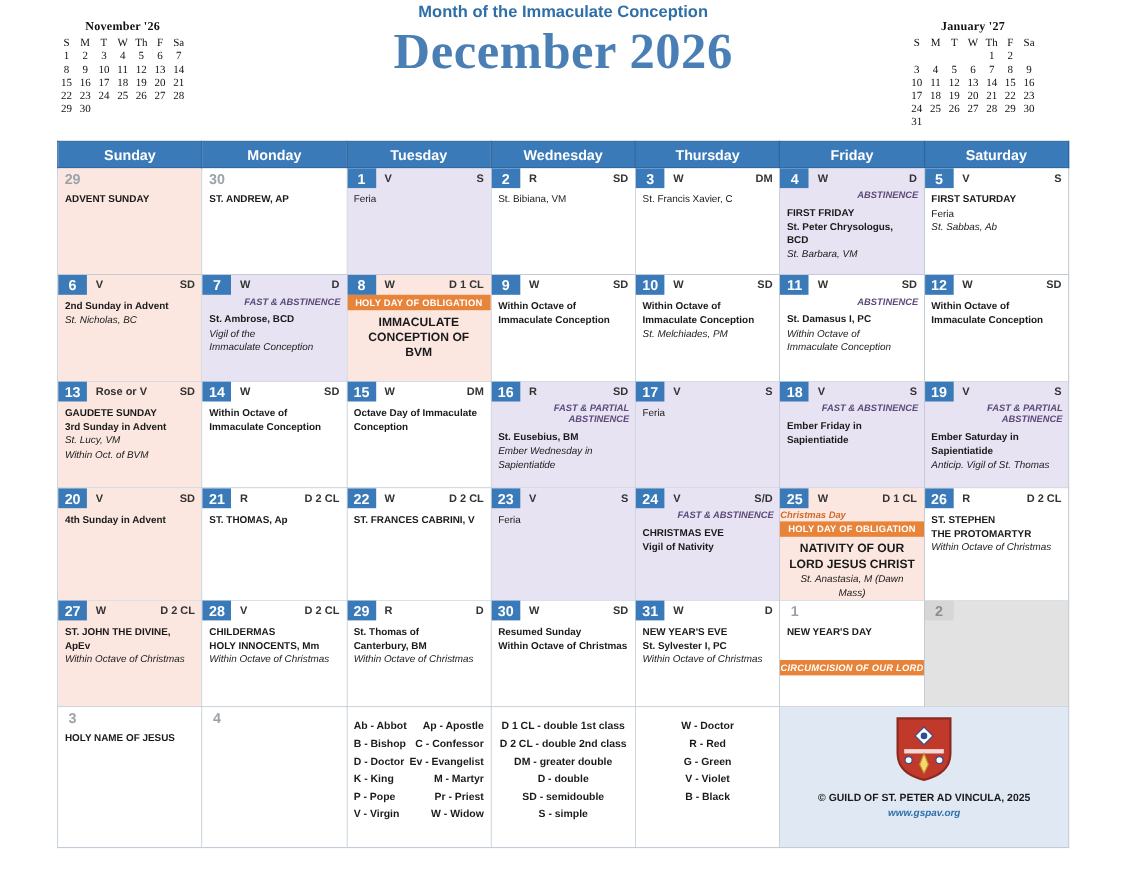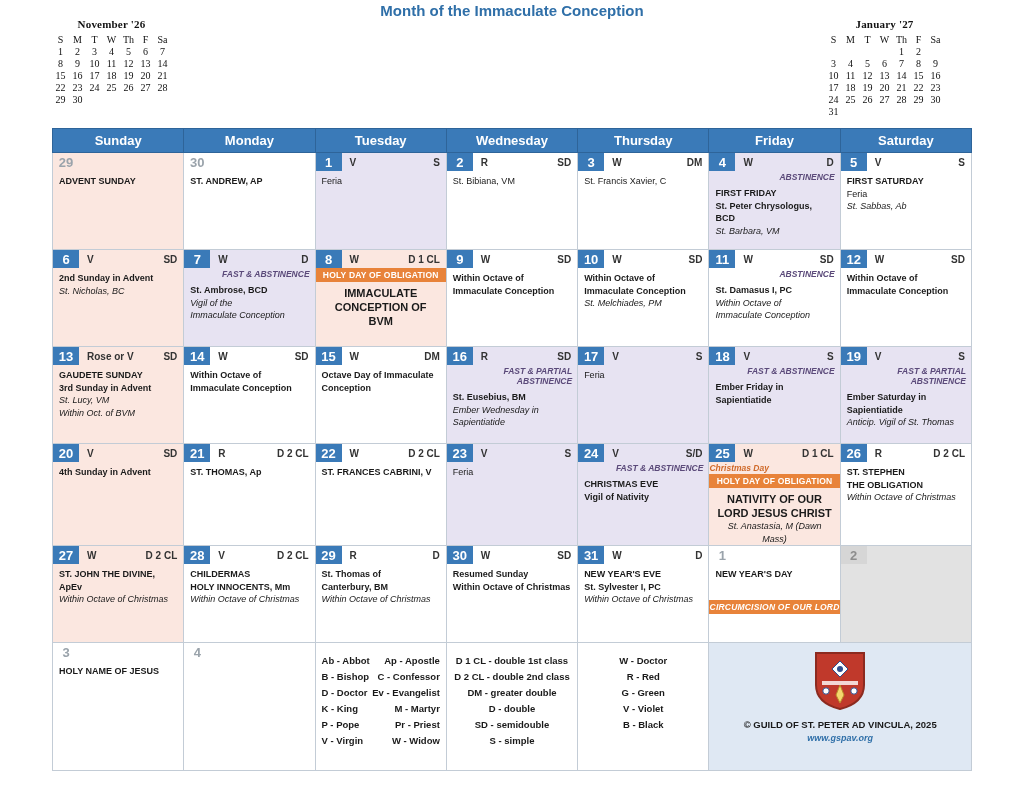--- a/index.html
+++ b/index.html
@@ -181,20 +181,21 @@
           <td></td>
           <td></td>
           <td></td>
         </tr>
       </tbody>
         </table>
     </div>
 
     <div class="title-block">
       <div class="sub-title">Month of the Immaculate Conception</div>
+      <div class="main-title">December 2026</div>
     </div>
 
     <div class="mini-cal right">
       <div class="mini-title">January '27</div>
       <table>
         <tbody>
             <tr>
           <th>S</th>
           <th>M</th>
           <th>T</th>
@@ -586,21 +587,21 @@
             </div>
           </td>
           <td class="cell bg-white">
             <div class="daybar">
               <div class="daynum">26</div>
               <div class="colorcode">R</div>
               <div class="rank">D 2 CL</div>
             </div>
             <div class="body">
               <div class="line b">ST. STEPHEN</div>
-              <div class="line b">THE OBLIGATION</div>
+              <div class="line b">THE PROTOMARTYR</div>
               <div class="line i">Within Octave of Christmas</div>
             </div>
           </td>
         </tr>
         <tr>
           <td class="cell bg-rose">
             <div class="daybar">
               <div class="daynum">27</div>
               <div class="colorcode">W</div>
               <div class="rank">D 2 CL</div>

